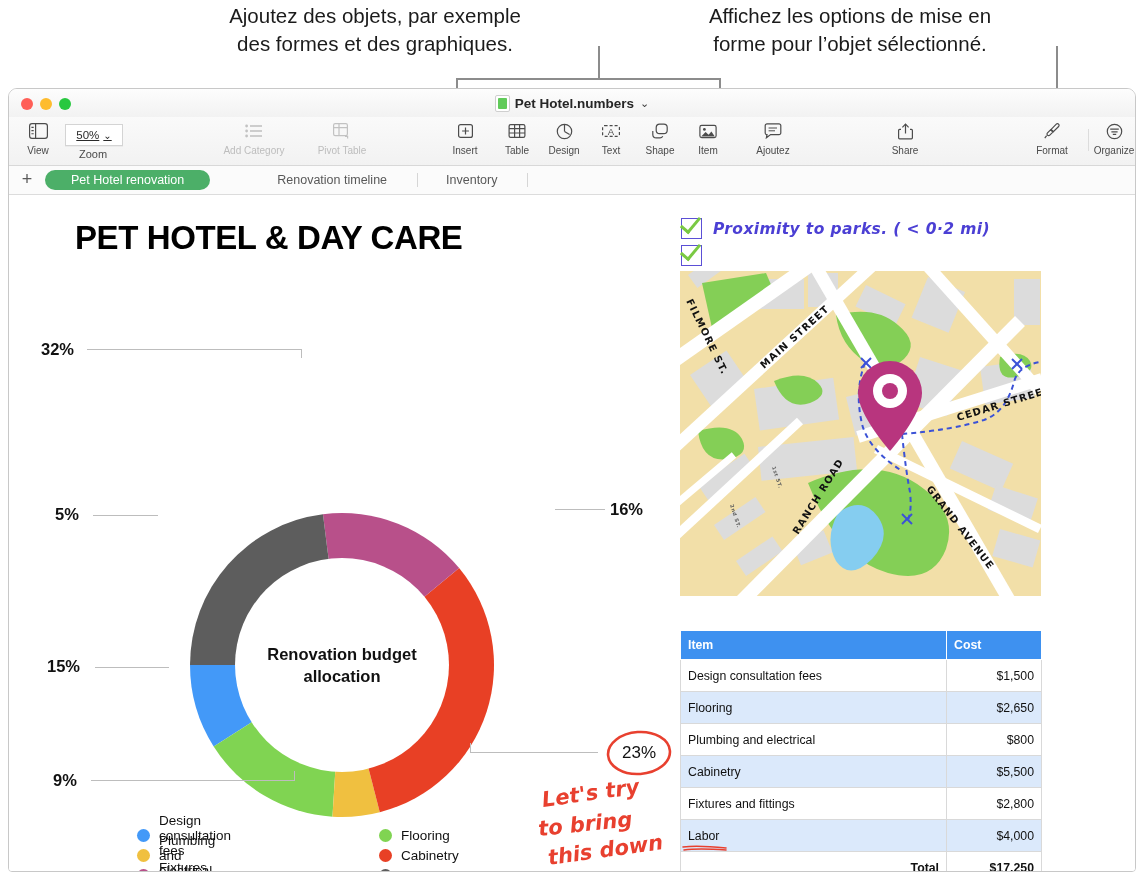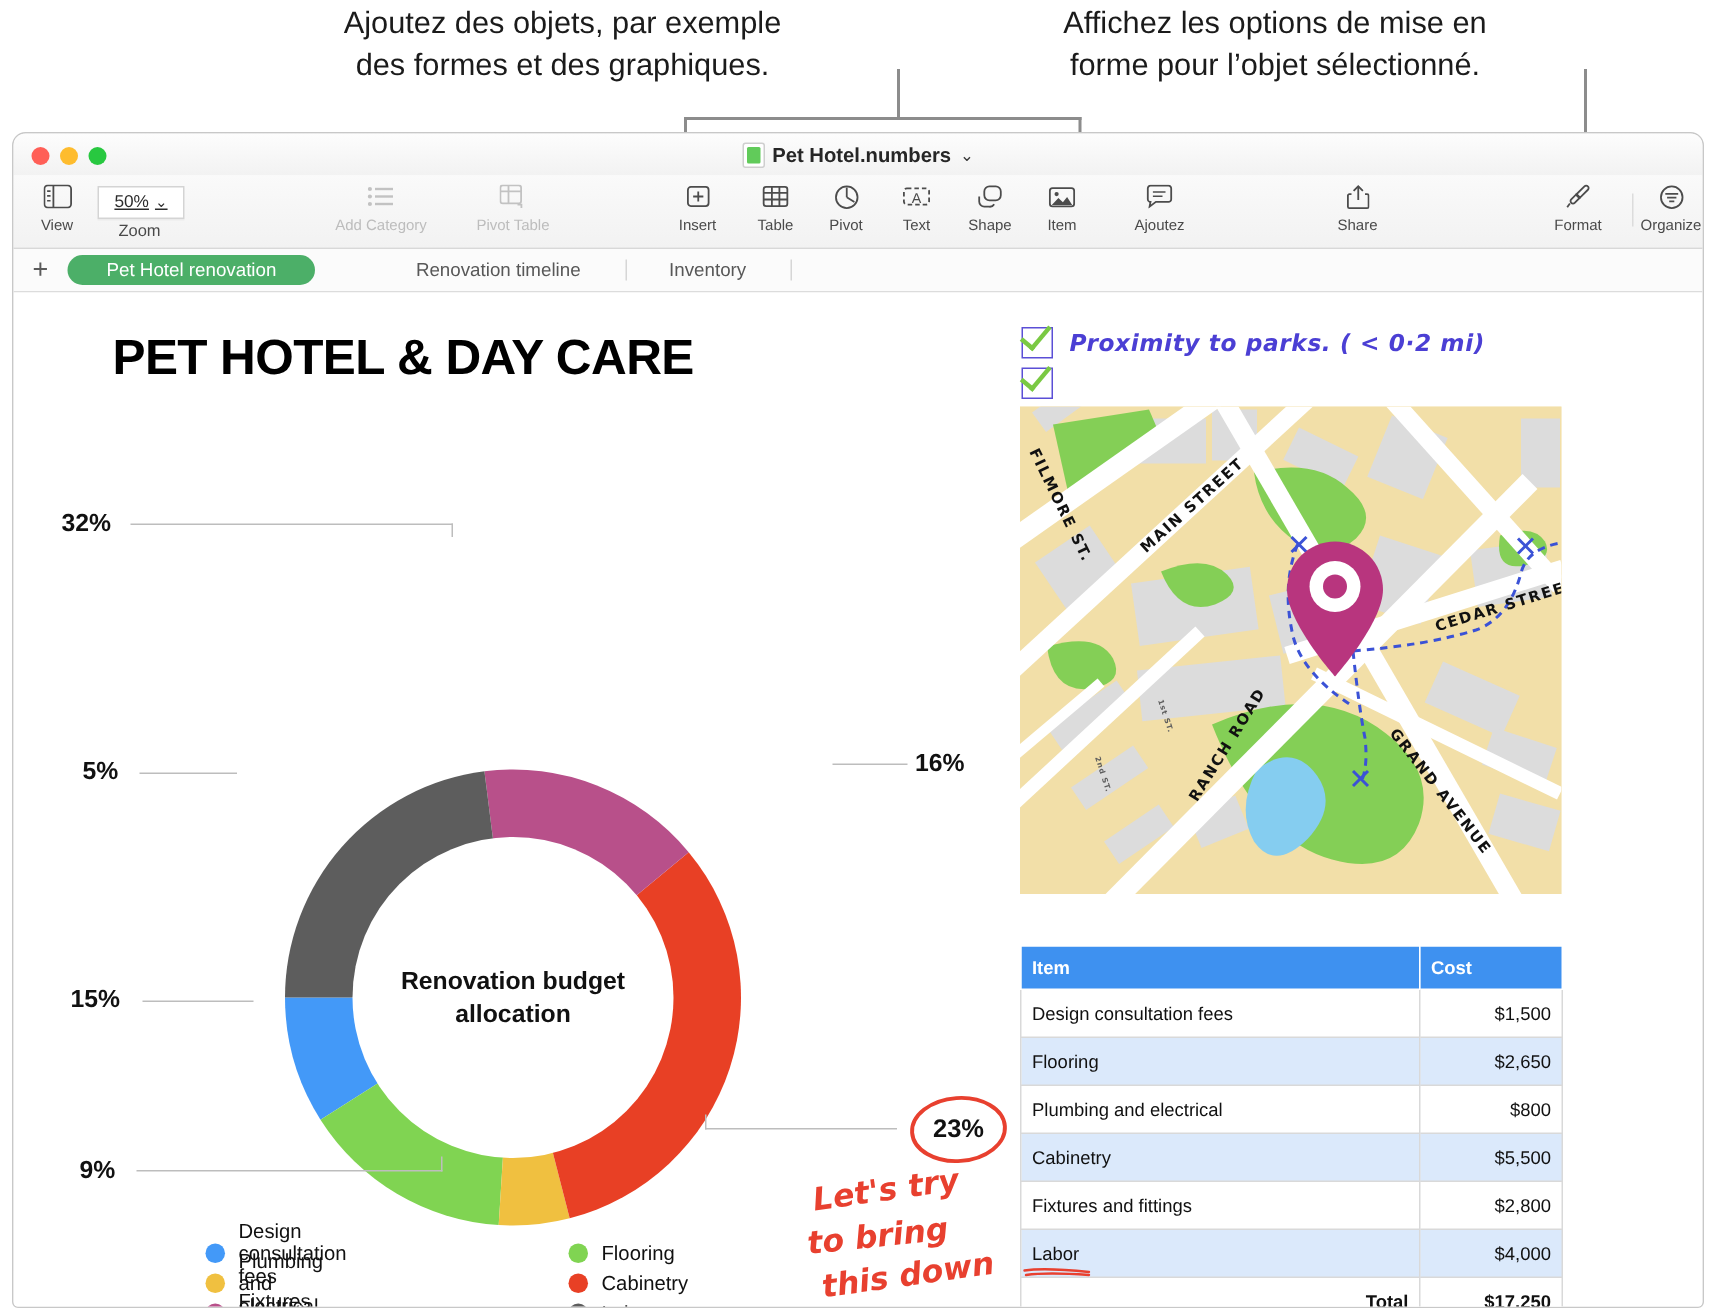--- a/index.html
+++ b/index.html
@@ -139,21 +139,21 @@
   #legend{position:absolute;left:128px;top:810px;font-size:13.5px;color:#111;}
   .legend-col{position:absolute;top:0;}
   .legend-row{display:flex;align-items:center;height:20px;}
   .legend-dot{width:13px;height:13px;border-radius:50%;margin-right:9px;flex:0 0 auto;}
 
   
   #circled-23{
     position:absolute;left:594px;top:714px;
     width:72px;height:48px;
     display:flex;align-items:center;justify-content:center;
-    font-size:17px;font-weight:bold;color:#111;
+    font-size:17px;font-weight:normal;color:#111;
   }
   #circle-svg{position:absolute;left:0;top:0;}
 
   #handwrite-red{
     position:absolute;left:526px;top:766px;width:160px;height:95px;
   }
 
   
   #checklist{position:absolute;left:672px;top:200px;}
   .check-row{display:flex;align-items:center;height:27px;}
@@ -295,21 +295,21 @@
     </div>
 
     <div class="tb-item" style="left:524px;width:62px;">
       <span class="tb-ico">
         <svg width="17" height="17" viewBox="0 0 17 17">
             <circle cx="8.5" cy="8.5" r="7.2" fill="none" stroke="currentColor" stroke-width="1.2"></circle>
             <line x1="8.5" y1="8.5" x2="8.5" y2="2" stroke="currentColor" stroke-width="1.2"></line>
             <line x1="8.5" y1="8.5" x2="13.6" y2="11.6" stroke="currentColor" stroke-width="1.2"></line>
           </svg>
       </span>
-      <span class="tb-lab">Pivot</span>
+      <span class="tb-lab">Design</span>
     </div>
 
     <div class="tb-item" style="left:572px;width:60px;">
       <span class="tb-ico">
         <svg width="18" height="14" viewBox="0 0 18 14">
             <rect x="0.6" y="1.6" width="16.8" height="10.8" rx="2" fill="none" stroke="currentColor" stroke-width="1.2" stroke-dasharray="3 2"></rect>
             <text x="9" y="11" font-size="9.5" font-family="Liberation Sans" text-anchor="middle" fill="currentColor">A</text>
           </svg>
       </span>
       <span class="tb-lab">Text</span>

